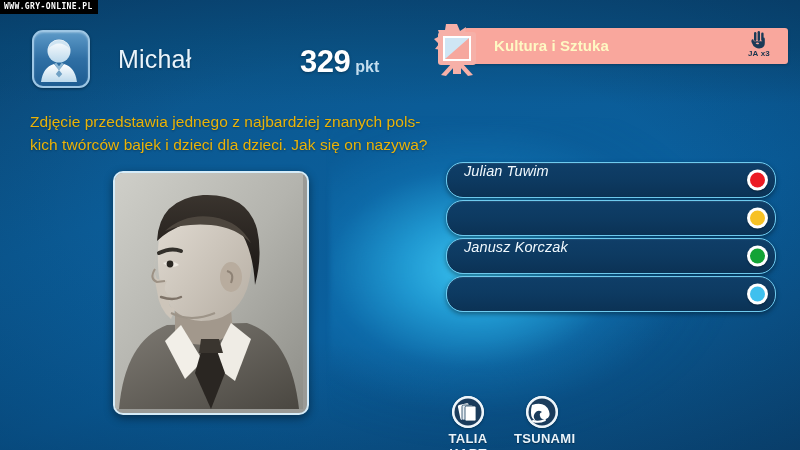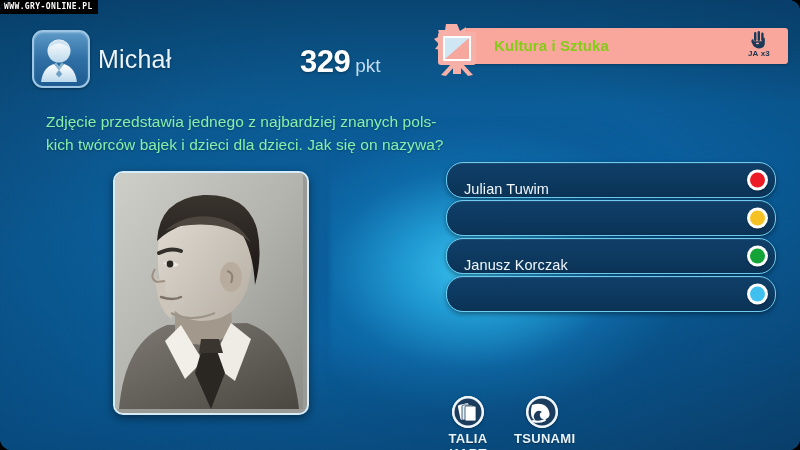--- a/index.html
+++ b/index.html
@@ -5,21 +5,20 @@
   html, body {
     margin: 0; padding: 0;
     background: #000;
   }
   #screen {
     position: relative;
     width: 800px; height: 450px;
     overflow: hidden;
     font-family: "Liberation Sans", sans-serif;
     background: #0b5892;
-    border-radius: 12px;
   }
   
   .bg-base {
     position: absolute; inset: 0;
     background:
       linear-gradient(160deg, #0d4f80 0%, #0b5c97 35%, #0a5f9d 60%, #0c4e81 100%);
   }
   .bg-glow {
     position: absolute;
     left: 330px; top: 120px;
@@ -51,21 +50,21 @@
     font-size: 8px;
     letter-spacing: 0.4px;
     padding: 2px 5px 3px 4px;
     z-index: 40;
     font-weight: bold;
   }
 
   
   .player {
     position: absolute; left: 32px; top: 30px;
-    display: flex; align-items: center; gap: 8px;
+    display: flex; align-items: center; gap: 28px;
     z-index: 20;
   }
   .avatar {
     width: 54px; height: 54px;
     border-radius: 11px;
     background: linear-gradient(180deg, #5d9ac8 0%, #2f6fa4 50%, #1d5c92 100%);
     border: 2px solid #9dc6e4;
     box-shadow: 0 1px 3px rgba(0,0,0,0.4), inset 0 1px 2px rgba(255,255,255,0.3);
     position: relative;
     overflow: hidden;
@@ -88,40 +87,40 @@
   }
   .score-value {
     color: #ffffff;
     font-size: 31px;
     font-weight: bold;
     letter-spacing: -0.5px;
     text-shadow: 0 1px 3px rgba(0,0,0,0.35);
   }
   .score-unit {
     color: #c3ddee;
-    font-size: 19px;
-    font-weight: 400;
+    font-size: 16px;
+    font-weight: 700;
   }
 
   
   .category {
     position: absolute; left: 432px; top: 28px;
     width: 356px; height: 36px;
     z-index: 20;
   }
   .category-bar {
     position: absolute; left: 32px; top: 0;
     width: 324px; height: 36px;
     background: #f9a79d;
     border-radius: 3px;
     box-shadow: 0 1px 3px rgba(0,0,0,0.25);
   }
   .category-label {
     position: absolute; left: 62px; top: 9px;
-    color: #84cc16;
+    color: #fef9c3;
     font-size: 15px;
     font-weight: bold;
     letter-spacing: 0.1px;
   }
   .category-icon {
     position: absolute; left: 0; top: -6px;
     width: 50px; height: 54px;
   }
   .ja-badge {
     position: absolute; right: 8px; top: 2px;
@@ -135,23 +134,23 @@
     font-size: 8px;
     font-weight: bold;
     color: #17344d;
     letter-spacing: 0.2px;
     margin-top: -1px;
     text-align: center;
   }
 
   
   .question {
-    position: absolute; left: 46px; top: 110px;
+    position: absolute; left: 30px; top: 110px;
     width: 410px;
-    color: #86efac;
+    color: #eab308;
     font-size: 15.5px;
     line-height: 23px;
     letter-spacing: 0.05px;
     text-shadow: 0 1px 2px rgba(0,0,0,0.3);
     z-index: 20;
   }
   .question .q-line { display: block; white-space: nowrap; }
 
   
   .photo-frame {
@@ -173,21 +172,21 @@
     z-index: 20;
   }
   .answer {
     position: relative;
     height: 34px;
     margin-bottom: 2px;
     border-radius: 17px;
     background: linear-gradient(180deg, #0f3e68 0%, #0d3a61 50%, #0b3255 100%);
     border: 1px solid #6fcbef;
     box-shadow: 0 2px 5px rgba(0,0,0,0.4), inset 0 1px 1px rgba(255,255,255,0.08);
-    display: flex; align-items: flex-end;
+    display: flex; align-items: flex-start; font-style: italic;
   }
   .answer-label {
     margin-left: 17px;
     color: #f0f8fd;
     font-size: 14.5px;
     letter-spacing: 0.1px;
     flex: 1;
   }
   .answer-dot {
     position: absolute; right: 7px; top: 50%;

